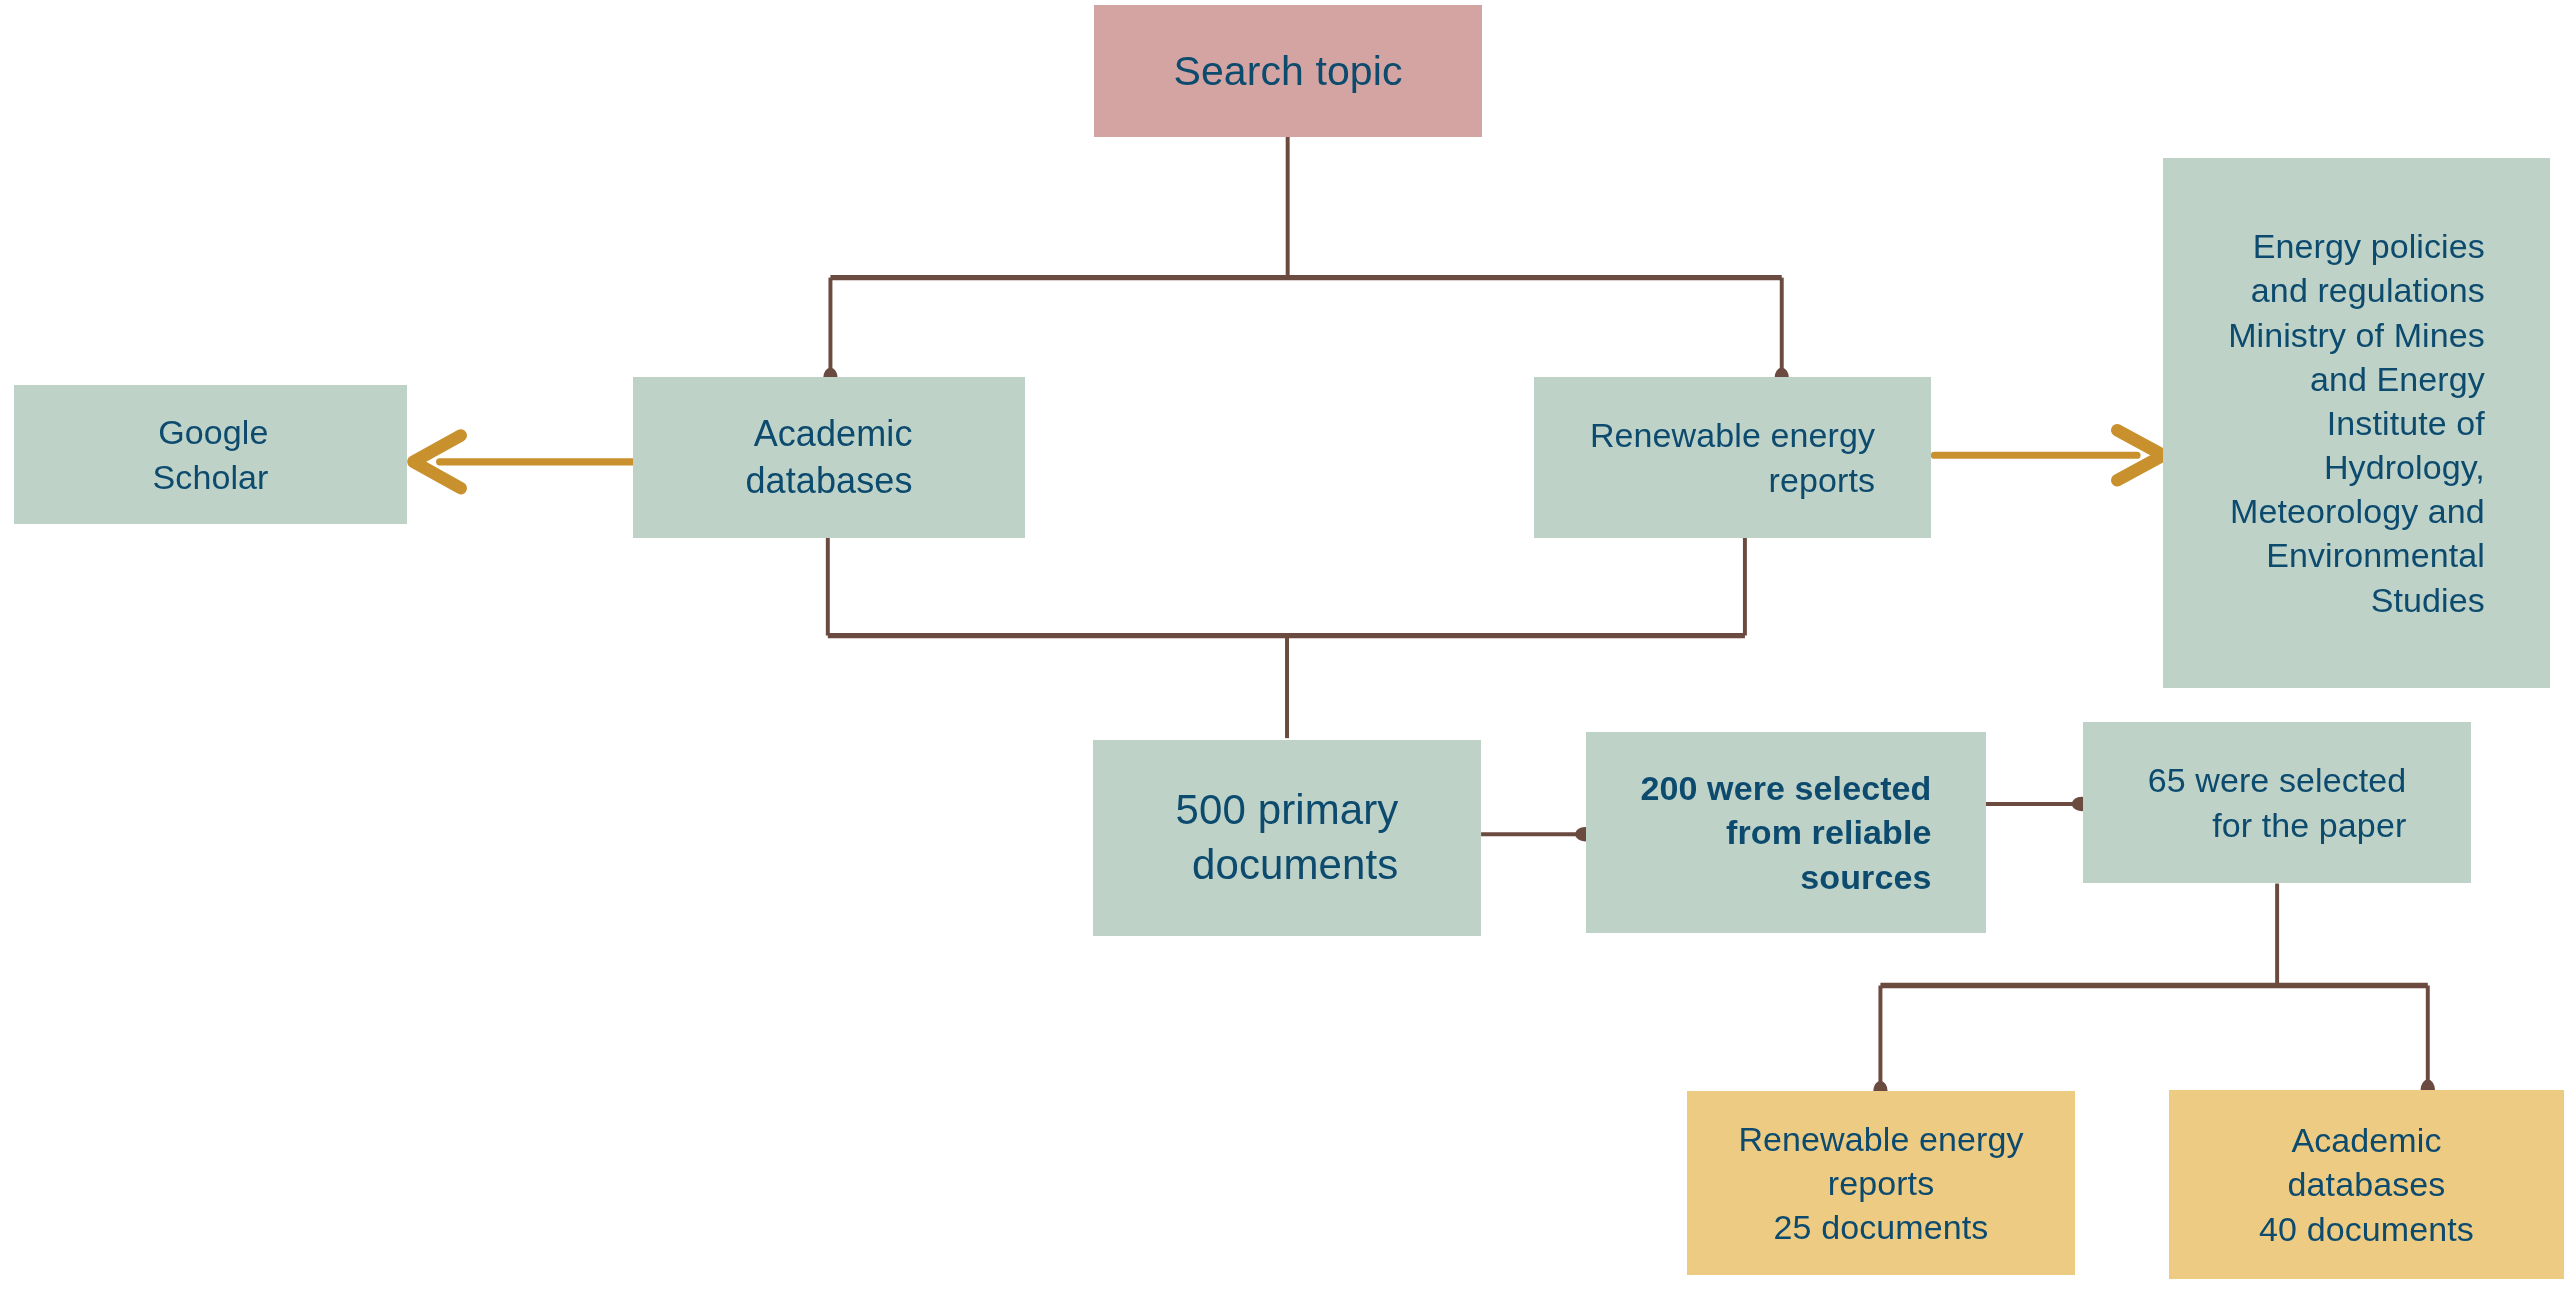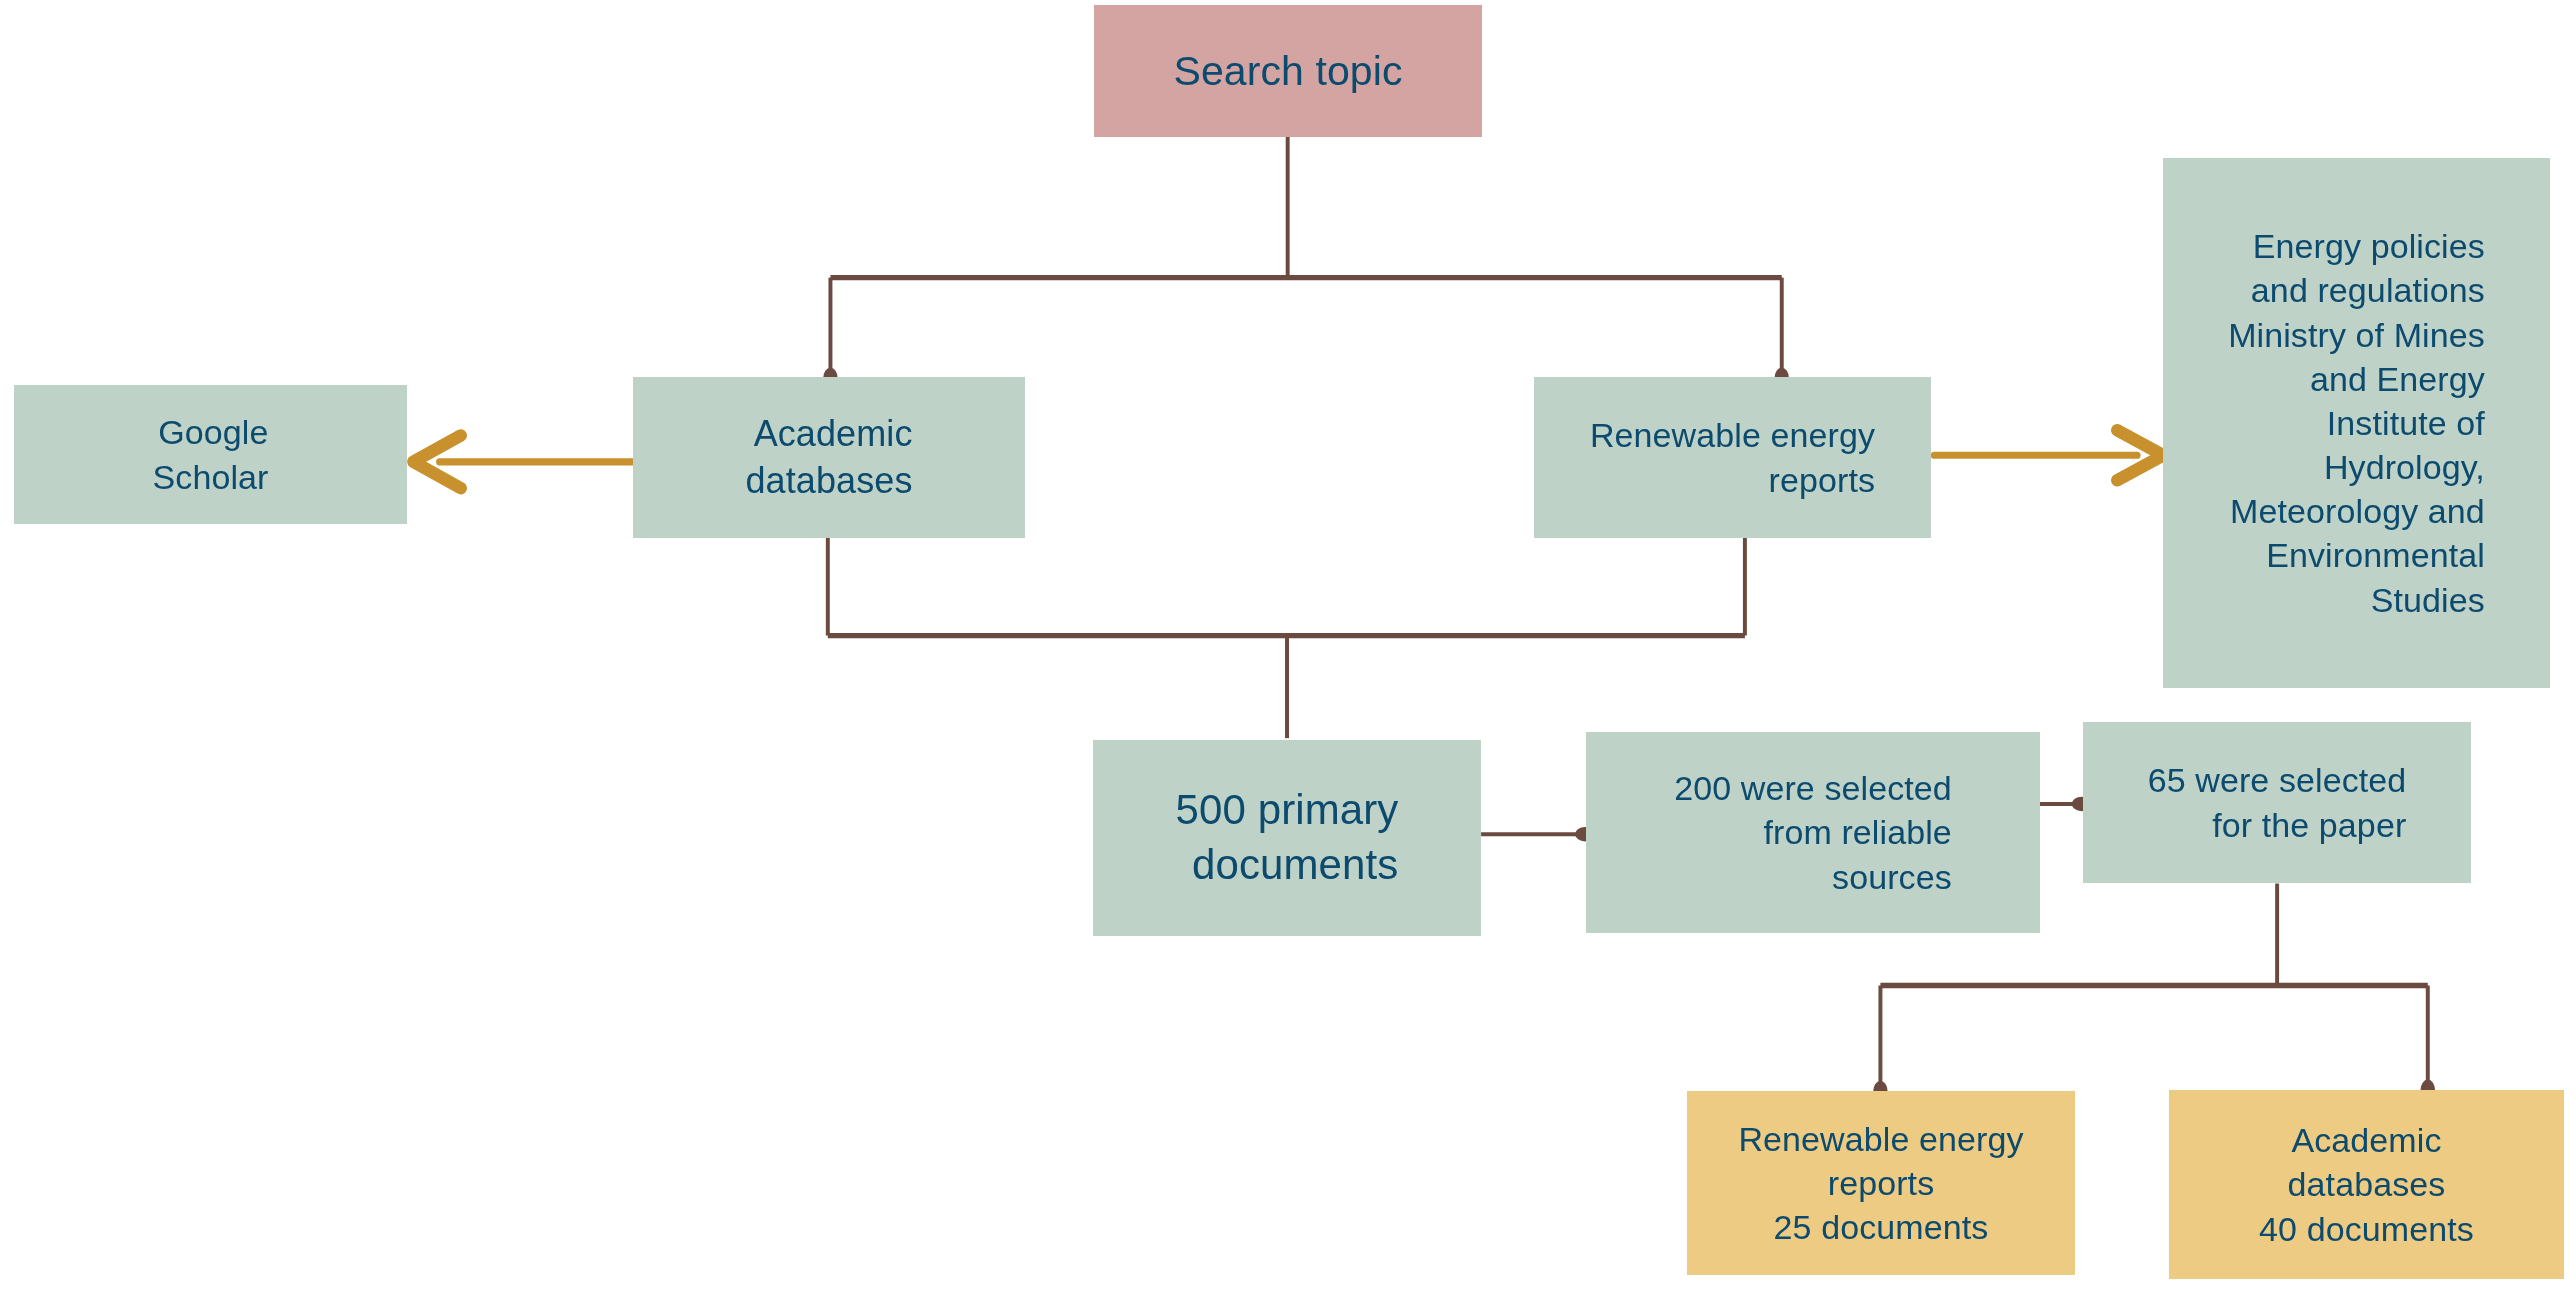--- a/index.html
+++ b/index.html
@@ -110,21 +110,21 @@
 and Energy
 Institute of
 Hydrology,
 Meteorology and
 Environmental
 Studies</div>
 
   <div class="node node-green" style="left: 1093px; top: 740px; width: 388px; height: 196px; font-size: 42px;">500 primary
 documents</div>
 
-  <div class="node node-green" style="left: 1586px; top: 732px; width: 454px; height: 201px; font-size: 34px;">200 were selected
+  <div class="node node-green" style="left: 1586px; top: 732px; width: 400px; height: 201px; font-size: 34px; font-weight: bold;">200 were selected
 from reliable
 sources</div>
 
   <div class="node node-green" style="left: 2083px; top: 722px; width: 388px; height: 161px; font-size: 34px;">65 were selected
 for the paper</div>
 
   <div class="node node-amber" style="left: 1687px; top: 1091px; width: 388px; height: 184px; font-size: 34px;">Renewable energy
 reports
 25 documents</div>
 

